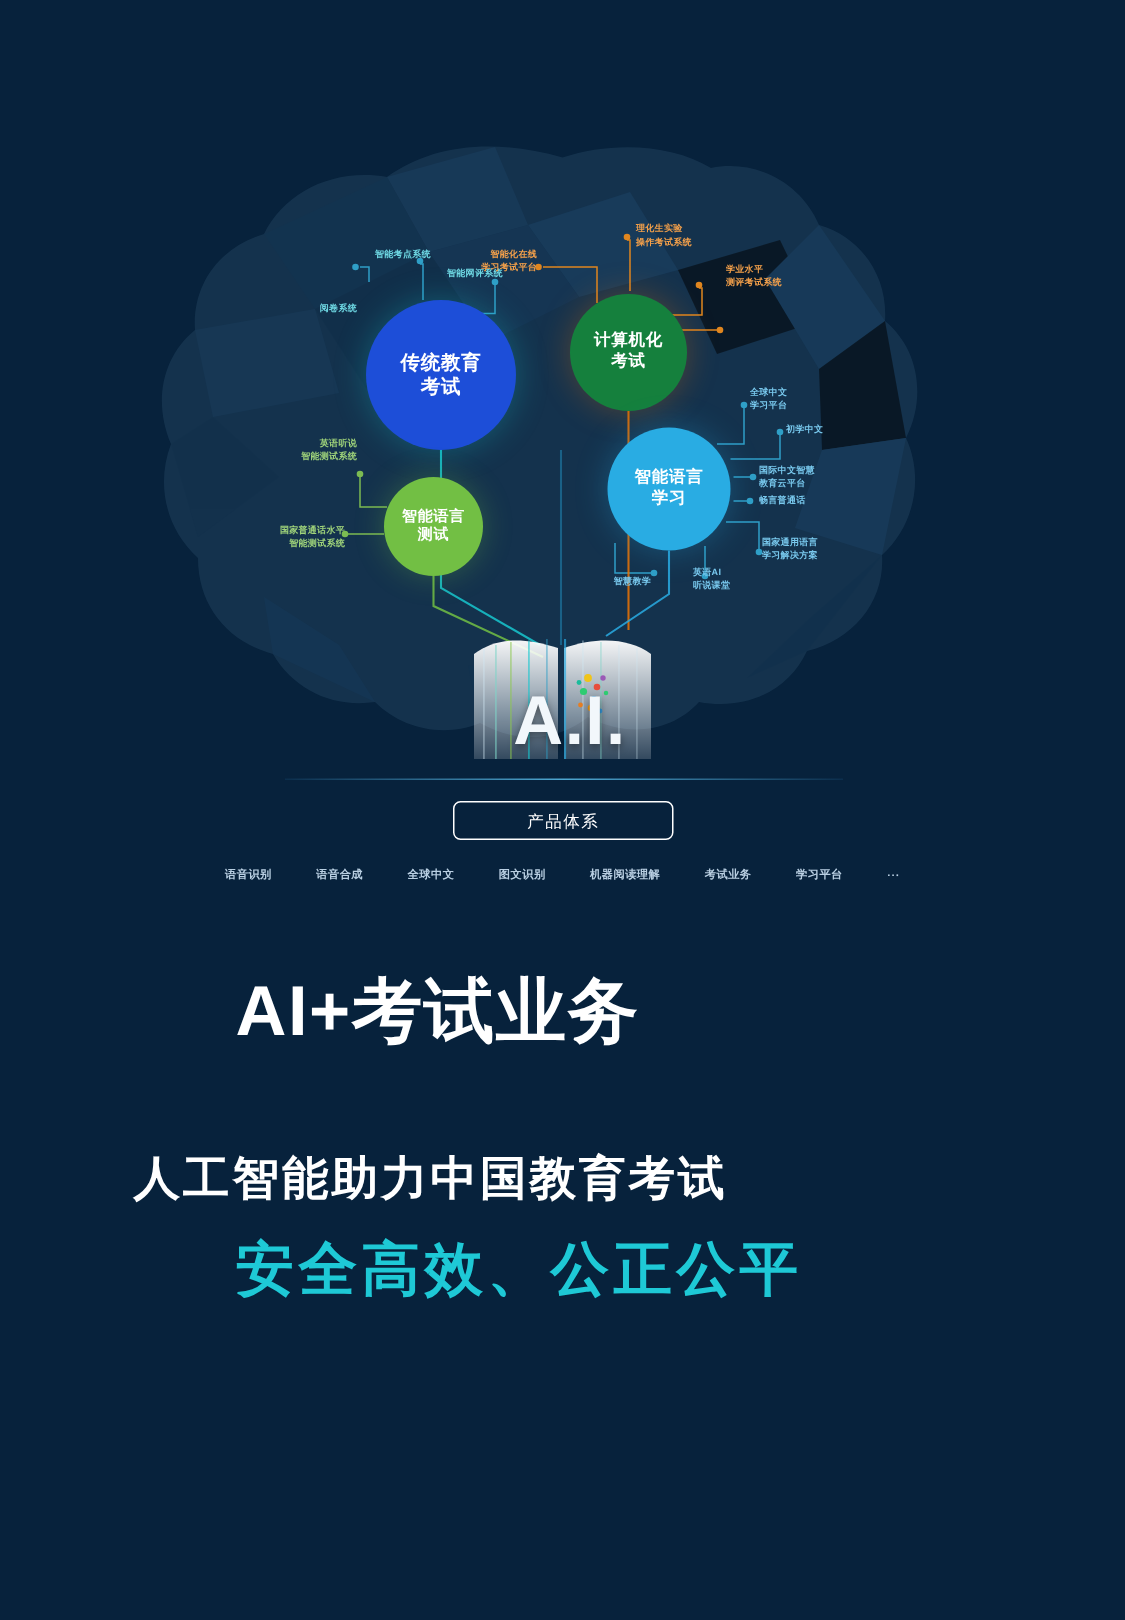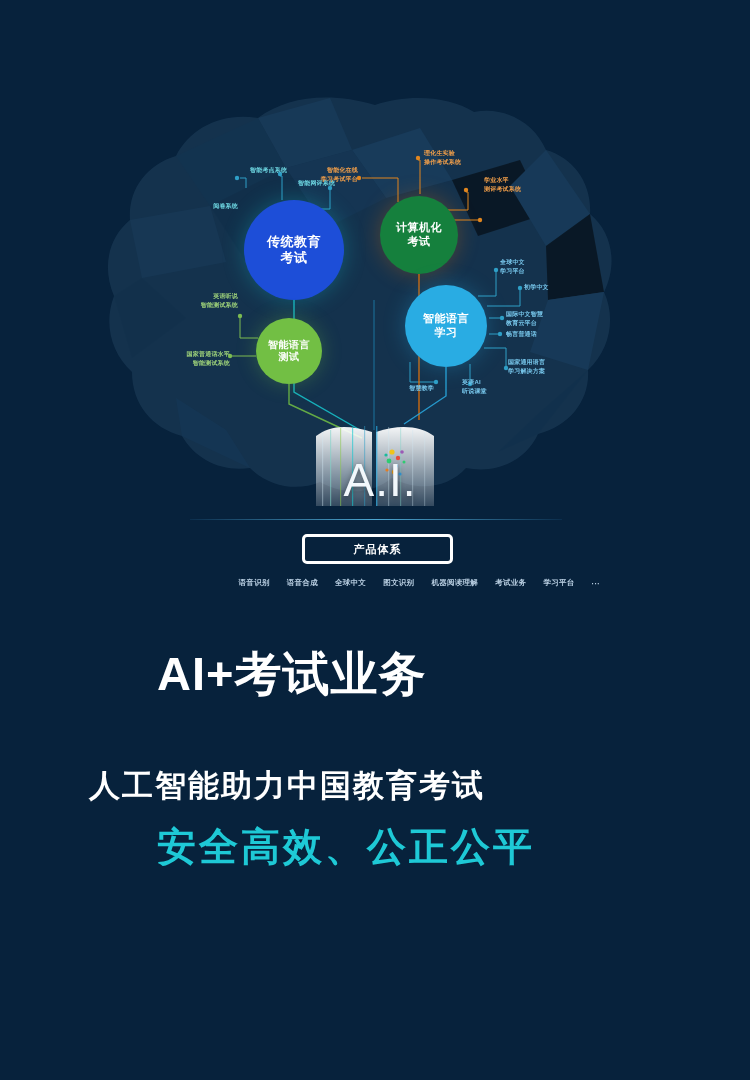--- a/index.html
+++ b/index.html
@@ -31,34 +31,34 @@
 
   
   .lab{position:absolute;font-size:6px;line-height:1.45;letter-spacing:.2px;
        font-weight:bold;white-space:pre-line;}
   .lab.c{color:#6fd9e4;}
   .lab.o{color:#f4a04a;}
   .lab.b{color:#79c9ee;}
   .lab.g{color:#9fd37a;}
   .lab.r{text-align:right;}
   .ai-text{position:absolute;left:316px;top:452px;width:128px;height:56px;
-           color:#f2f7fb;font-size:46px;font-weight:normal;text-align:center;
+           color:#f2f7fb;font-size:46px;font-weight:bold;text-align:center;
            letter-spacing:1px;line-height:56px;
            text-shadow:0 2px 6px rgba(0,0,0,.45);}
 
   .baseline{position:absolute;left:190px;top:519px;width:372px;height:1px;
             background:linear-gradient(90deg,rgba(50,150,220,.1),rgba(90,190,235,.85),rgba(50,150,220,.1));}
 
   .sys-pill{position:absolute;left:302px;top:534px;width:145px;height:24px;
-            border:3px solid #ffffff;border-radius:5px;display:flex;
+            border:1px solid #ffffff;border-radius:5px;display:flex;
             align-items:center;justify-content:center;color:#ffffff;
-            font-size:11px;font-weight:bold;letter-spacing:1px;}
+            font-size:11px;font-weight:normal;letter-spacing:1px;}
 
   .kw-row{position:absolute;left:150px;top:578px;width:450px;
-          display:flex;justify-content:flex-end;align-items:center;gap:17px;}
+          display:flex;justify-content:space-between;align-items:center;gap:17px;}
   .kw{color:#b9cfe2;font-size:7.5px;font-weight:bold;letter-spacing:.3px;white-space:nowrap;}
 
   
   .copy{position:absolute;left:0;top:648px;width:750px;padding-left:33px;}
   .headline{margin-left:124px;color:#ffffff;font-size:47px;font-weight:bold;
             letter-spacing:1px;line-height:1.1;}
   .sub1{margin-left:56px;margin-top:68px;color:#ffffff;font-size:31px;
         font-weight:bold;letter-spacing:2px;line-height:1.15;}
   .sub2{margin-left:124px;margin-top:22px;color:#1ec9d6;font-size:39px;
         font-weight:bold;letter-spacing:3px;line-height:1.15;}

